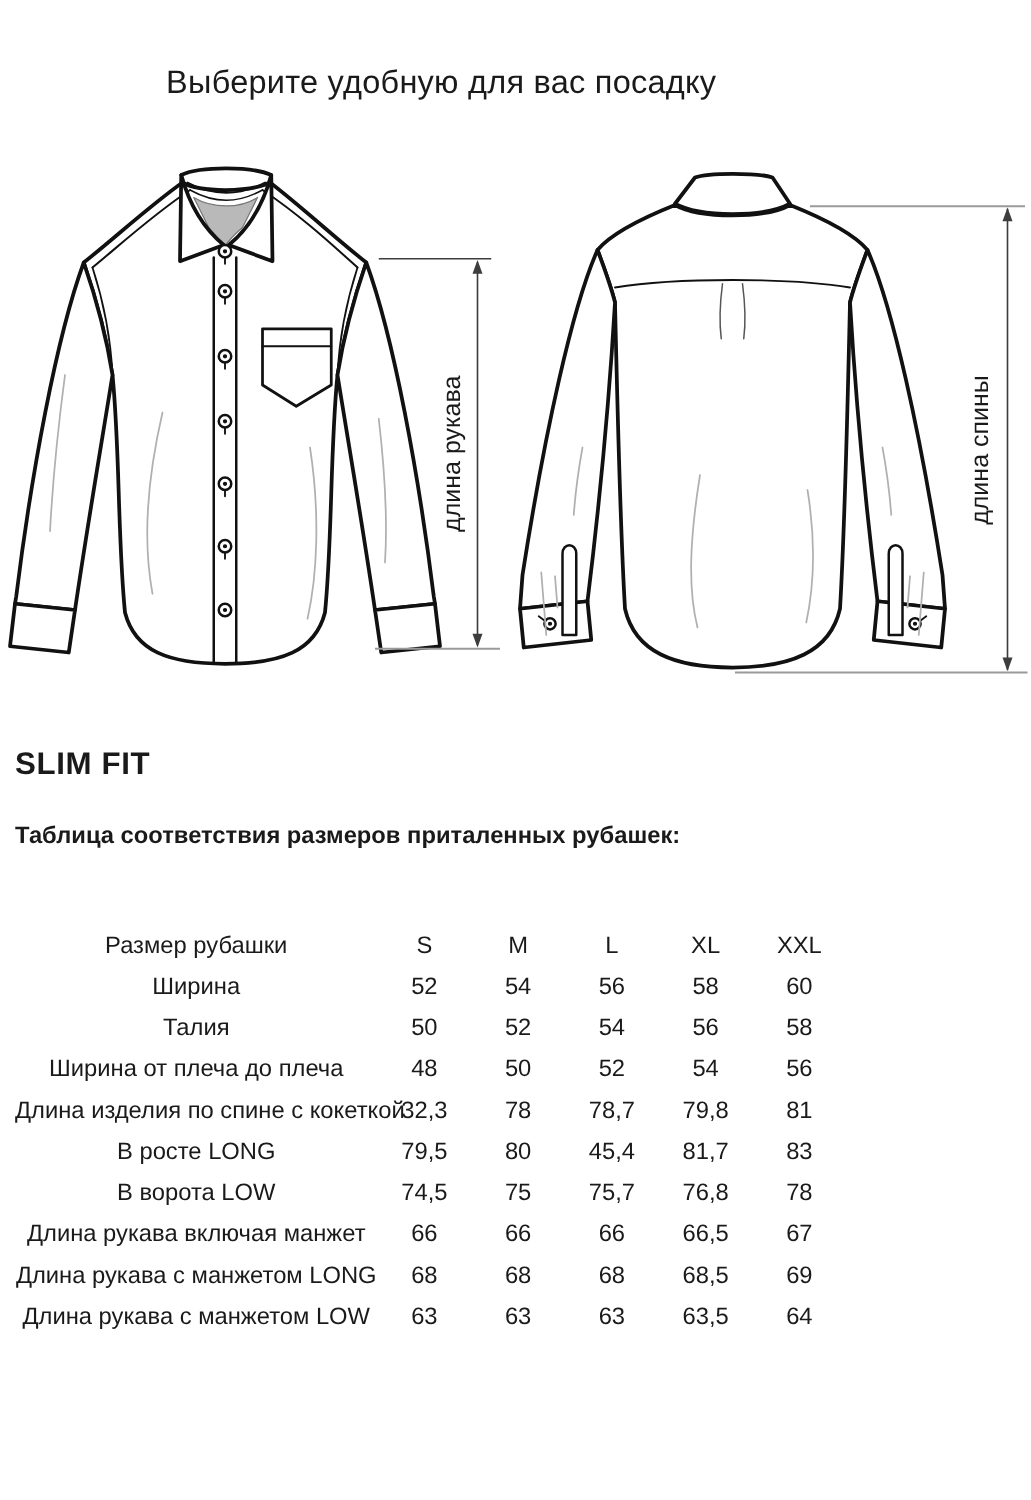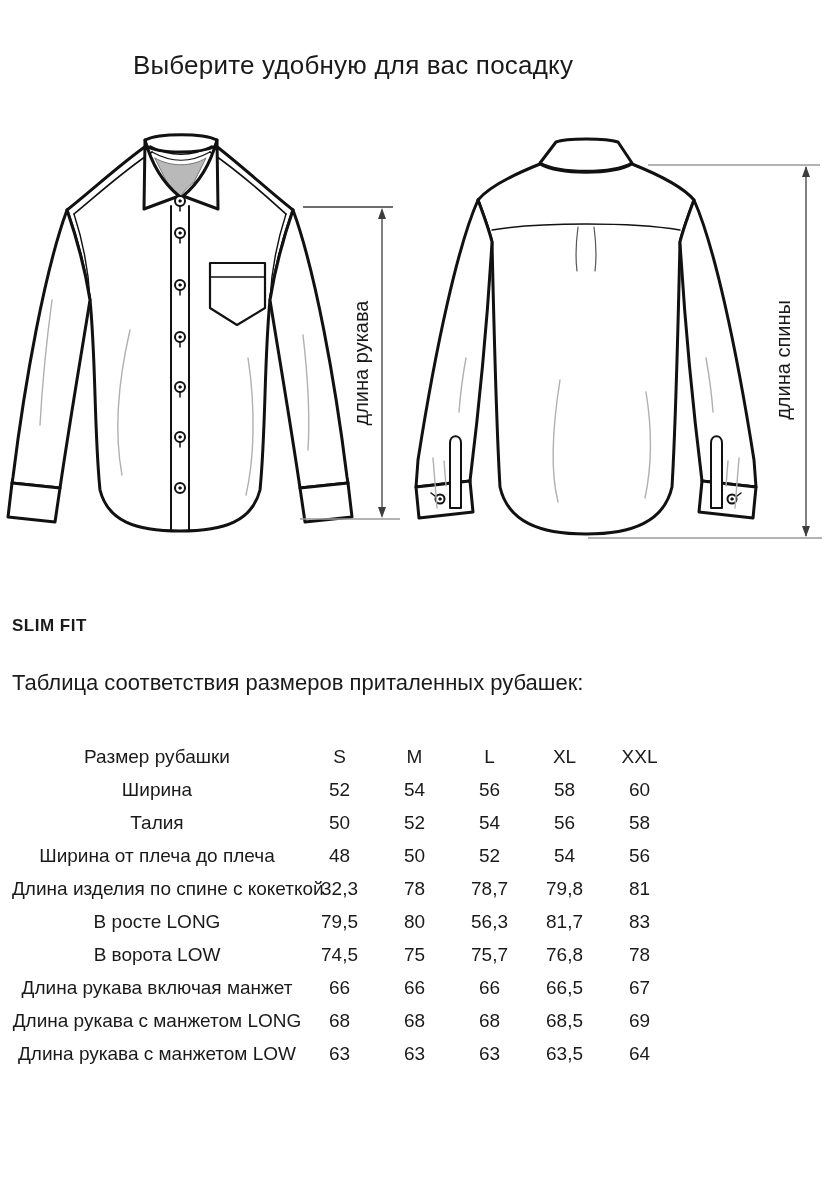--- a/index.html
+++ b/index.html
@@ -7,24 +7,24 @@
     width:825px;height:1200px;background:#ffffff;position:relative;
     font-family:"Liberation Sans","DejaVu Sans",sans-serif;color:#1a1a1a;
     overflow:hidden;
   }
   .page-title{
     position:absolute;top:50px;left:0;width:706px;text-align:center;
     font-size:26px;font-weight:400;letter-spacing:0.2px;
   }
   .diagram-wrap{position:absolute;top:130px;left:0;width:825px;height:450px;}
   .section-heading{
-    position:absolute;top:616px;left:12px;font-size:17px;font-weight:700;letter-spacing:0.5px;
+    position:absolute;top:597px;left:12px;font-size:25px;font-weight:700;letter-spacing:0.5px;
   }
   .section-subtitle{
-    position:absolute;top:658px;left:12px;font-size:22px;font-weight:400;margin-top:12px;
+    position:absolute;top:658px;left:12px;font-size:19px;font-weight:700;
   }
   .size-table{
     position:absolute;top:740px;left:12px;width:665px;
     border-collapse:collapse;table-layout:fixed;
   }
   .size-table td{
     font-size:19px;height:33px;padding:0;vertical-align:middle;
     white-space:nowrap;text-align:center;
   }
   .size-table td.row-label{text-align:center;}
@@ -245,21 +245,21 @@
         <td>32,3</td>
         <td>78</td>
         <td>78,7</td>
         <td>79,8</td>
         <td>81</td>
       </tr>
       <tr>
         <td class="row-label">В росте LONG</td>
         <td>79,5</td>
         <td>80</td>
-        <td>56,3</td>
+        <td>45,4</td>
         <td>81,7</td>
         <td>83</td>
       </tr>
       <tr>
         <td class="row-label">В ворота LOW</td>
         <td>74,5</td>
         <td>75</td>
         <td>75,7</td>
         <td>76,8</td>
         <td>78</td>

